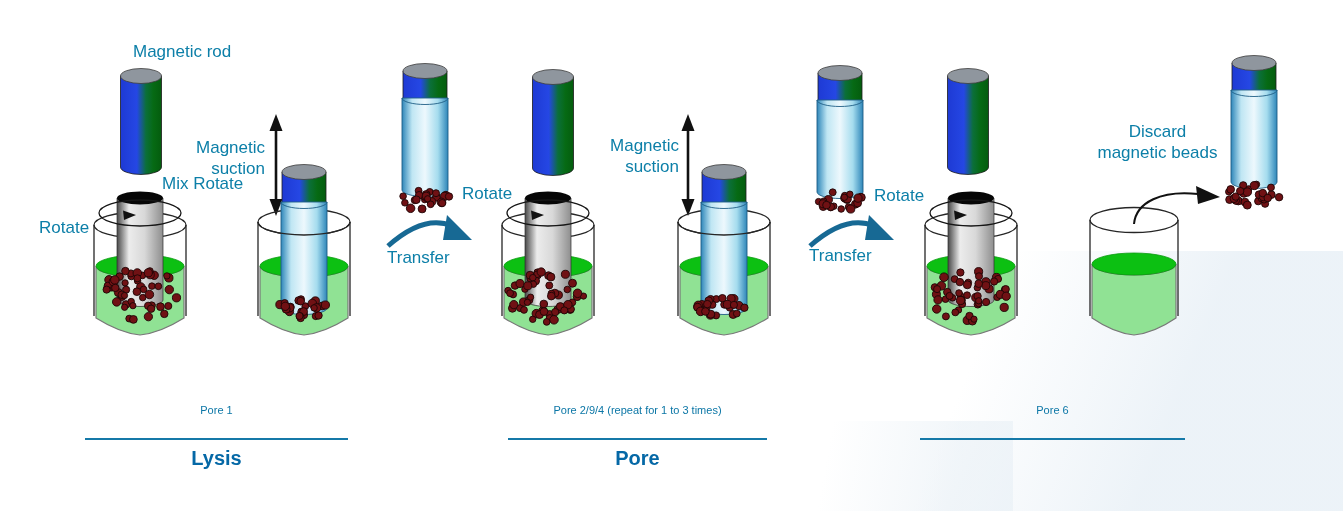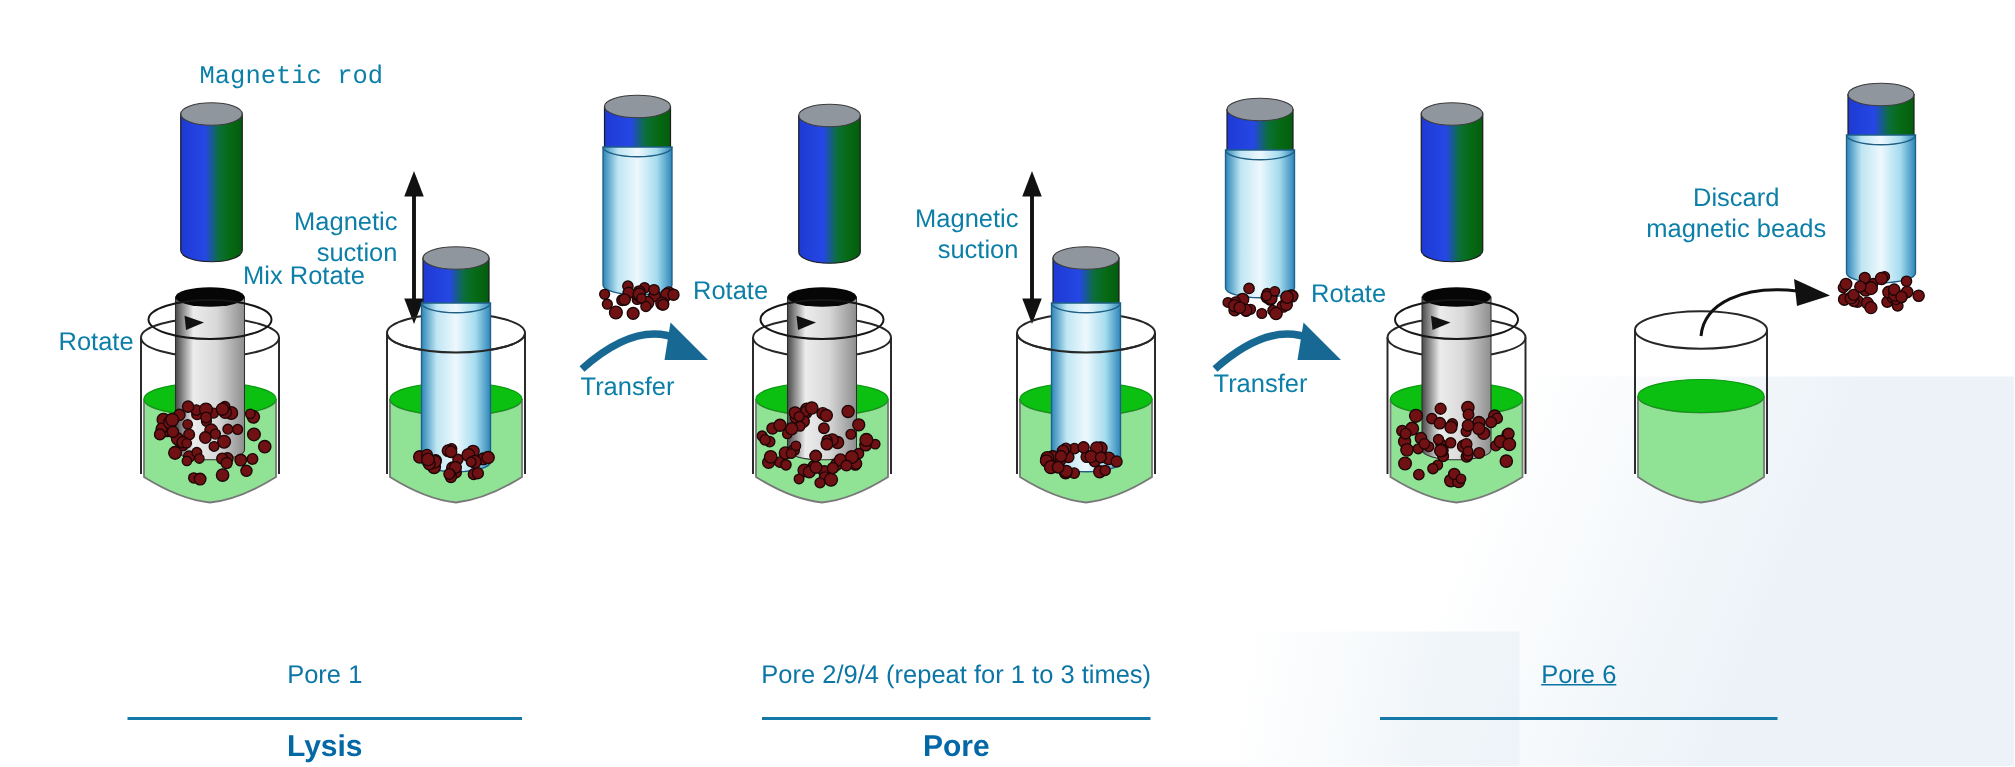--- a/index.html
+++ b/index.html
@@ -9,21 +9,21 @@
            background:linear-gradient(112deg, rgba(226,236,244,0) 42%, rgba(226,236,244,.65) 72%);
            pointer-events:none;}
   #bg-wave2{position:absolute;right:330px;bottom:0;width:420px;height:90px;
            background:linear-gradient(100deg, rgba(228,237,244,0) 55%, rgba(228,237,244,.5) 85%);
            pointer-events:none;}
   svg#diagram{position:absolute;left:0;top:0;}
   .lbl{position:absolute;font-size:17px;line-height:21px;color:#0c7fa8;white-space:pre-line;}
   .lbl.r{text-align:right;margin-top:16px;}
   .lbl.c{text-align:center;}
   .stage{position:absolute;top:400px;text-align:center;color:#0b76a6;}
-  .stage .pore{font-size:17px;line-height:20px;margin-top:40px;}
+  .stage .pore{font-size:11px;line-height:20px;}
   .stage .rule{border-top:2px solid #1579a8;margin-top:18px;}
   .stage .name{margin-top:7px;font-size:20px;font-weight:bold;color:#0568a6;}
 </style>
 </head>
 <body>
 
 <div id="canvas">
 
   <div id="bg-wave"></div>
   <div id="bg-wave2"></div>
@@ -438,21 +438,21 @@
         <circle cx="1247.3" cy="192.1" r="4.24" fill="#701114" stroke="#1c0606" stroke-width="0.9"></circle>
         <circle cx="1271.0" cy="187.5" r="3.44" fill="#701114" stroke="#1c0606" stroke-width="0.9"></circle>
         <circle cx="1243.2" cy="185.3" r="3.64" fill="#701114" stroke="#1c0606" stroke-width="0.9"></circle>
         <circle cx="1235.7" cy="196.6" r="3.68" fill="#701114" stroke="#1c0606" stroke-width="0.9"></circle>
         <circle cx="1240.2" cy="191.1" r="3.72" fill="#701114" stroke="#1c0606" stroke-width="0.9"></circle>
         <circle cx="1262.8" cy="193.1" r="3.78" fill="#701114" stroke="#1c0606" stroke-width="0.9"></circle>
         <circle cx="1267.7" cy="198.0" r="3.74" fill="#701114" stroke="#1c0606" stroke-width="0.9"></circle>
       </g>
   </svg>
 
-  <div class="lbl" style="left:133px;top:41px;font-family:Liberation Mono, monospace;">Magnetic rod</div>
+  <div class="lbl" style="left:133px;top:41px;">Magnetic rod</div>
   <div class="lbl r" style="left:172px;top:121px;width:93px;">Magnetic
 suction</div>
   <div class="lbl" style="left:162px;top:173px;">Mix Rotate</div>
   <div class="lbl" style="left:39px;top:217px;">Rotate</div>
   <div class="lbl" style="left:387px;top:247px;">Transfer</div>
   <div class="lbl" style="left:462px;top:183px;">Rotate</div>
   <div class="lbl r" style="left:584px;top:119px;width:95px;">Magnetic
 suction</div>
   <div class="lbl" style="left:809px;top:245px;">Transfer</div>
   <div class="lbl" style="left:874px;top:185px;">Rotate</div>
@@ -462,18 +462,18 @@
   <div class="stage" style="left:85px;width:263px;">
     <div class="pore">Pore 1</div>
     <div class="rule"></div>
     <div class="name">Lysis</div>
   </div>
   <div class="stage" style="left:500px;width:275px;">
     <div class="pore">Pore 2/9/4 (repeat for 1 to 3 times)</div>
     <div class="rule" style="margin-left:8px;margin-right:8px;"></div>
     <div class="name">Pore</div>
   </div>
-  <div class="stage" style="left:920px;width:265px;text-decoration:underline;">
+  <div class="stage" style="left:920px;width:265px;">
     <div class="pore">Pore 6</div>
     <div class="rule"></div>
   </div>
 
 </div>
 
 </body></html>

